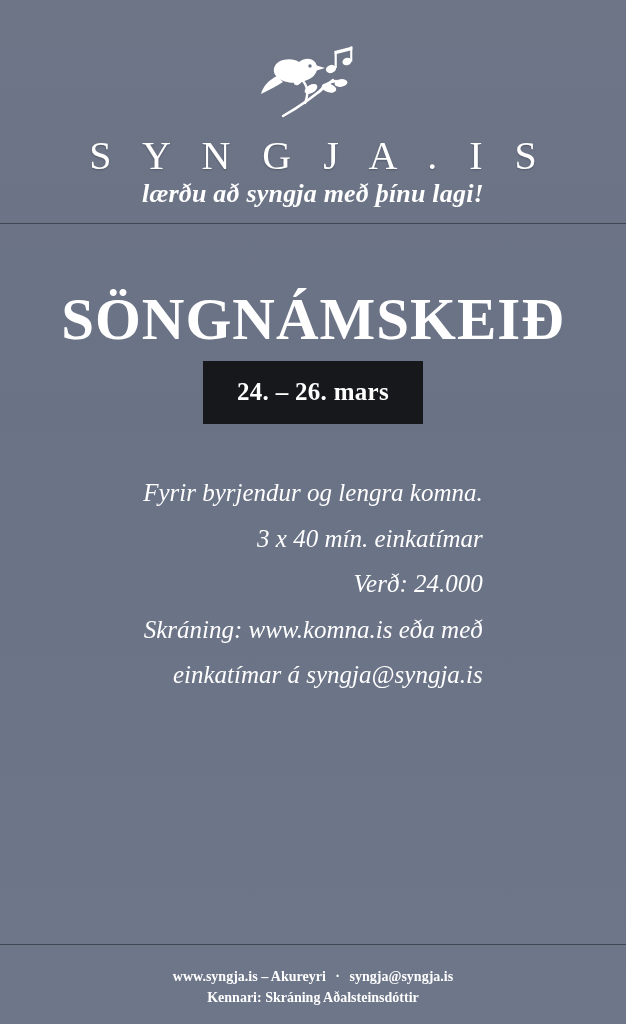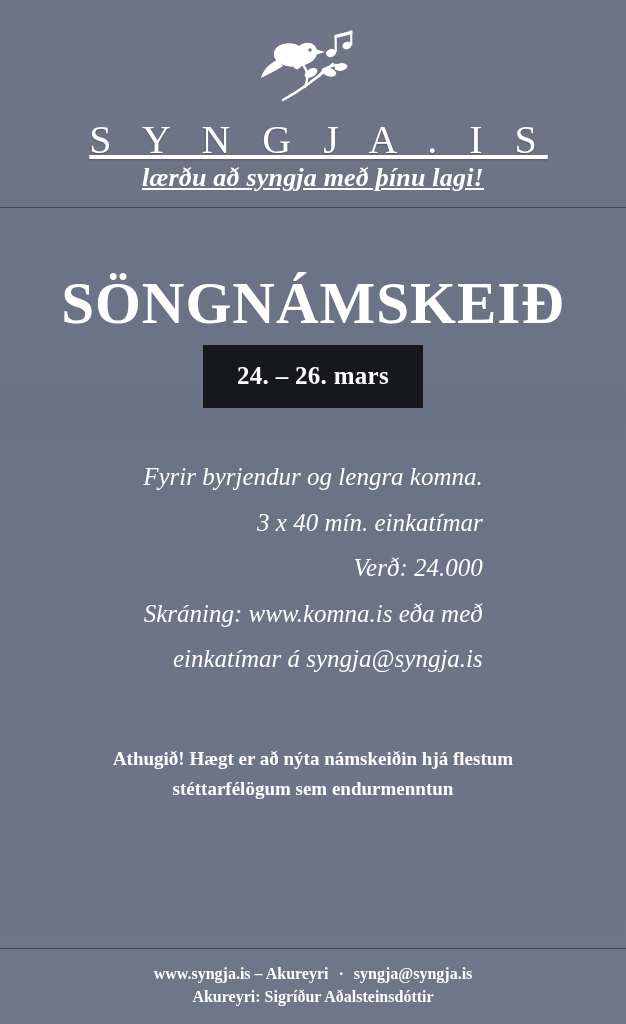--- a/index.html
+++ b/index.html
@@ -19,25 +19,24 @@
     width: 626px;
     height: 1024px;
     box-sizing: border-box;
     background: linear-gradient(180deg, #6d7587 0%, #6a7285 40%, #6e7689 100%);
     display: flex;
     flex-direction: column;
   }
 
   
   .header {
-    padding-top: 30px;
+    padding-top: 46px;
     text-align: center;
     border-bottom: 1px solid #3f4654;
     padding-bottom: 14px;
-    text-decoration: underline;
   }
   .bird-logo {
     height: 78px;
     display: flex;
     align-items: center;
     justify-content: center;
   }
   .brand {
     font-size: 40px;
     letter-spacing: 11px;
@@ -94,22 +93,22 @@
     font-size: 19px;
     font-weight: bold;
     line-height: 1.6;
     padding: 0 40px;
   }
 
   
   .footer {
     border-top: 1px solid #3f4654;
     text-align: center;
-    padding: 13px 0 16px 0;
-    font-size: 16px;
+    padding: 22px 0 16px 0;
+    font-size: 14px;
     font-weight: bold;
     line-height: 1.45;
   }
   .footer .sep {
     display: inline-block;
     padding: 0 6px;
   }
 </style>
 </head>
 <body>
@@ -159,28 +158,24 @@
     <div class="date-badge">24. – 26. mars</div>
 
     <div class="details">
       <div>Fyrir byrjendur og lengra komna.</div>
       <div>3 x 40 mín. einkatímar</div>
       <div>Verð: 24.000</div>
       <div>Skráning: www.komna.is eða með</div>
       <div>einkatímar á syngja@syngja.is</div>
     </div>
 
-    <div class="note">
-      <div>Athugið! Hægt er að nýta námskeiðin hjá flestum</div>
-      <div>stéttarfélögum sem endurmenntun</div>
-    </div>
   </div>
 
   <div class="footer">
     <div>
       <span>www.syngja.is – Akureyri</span>
       <span class="sep">·</span>
       <span>syngja@syngja.is</span>
     </div>
-    <div>Akureyri: Sigríður Aðalsteinsdóttir</div>
+    <div>Kennari: Skráning Aðalsteinsdóttir</div>
   </div>
 
 </div>
 
 </body></html>

